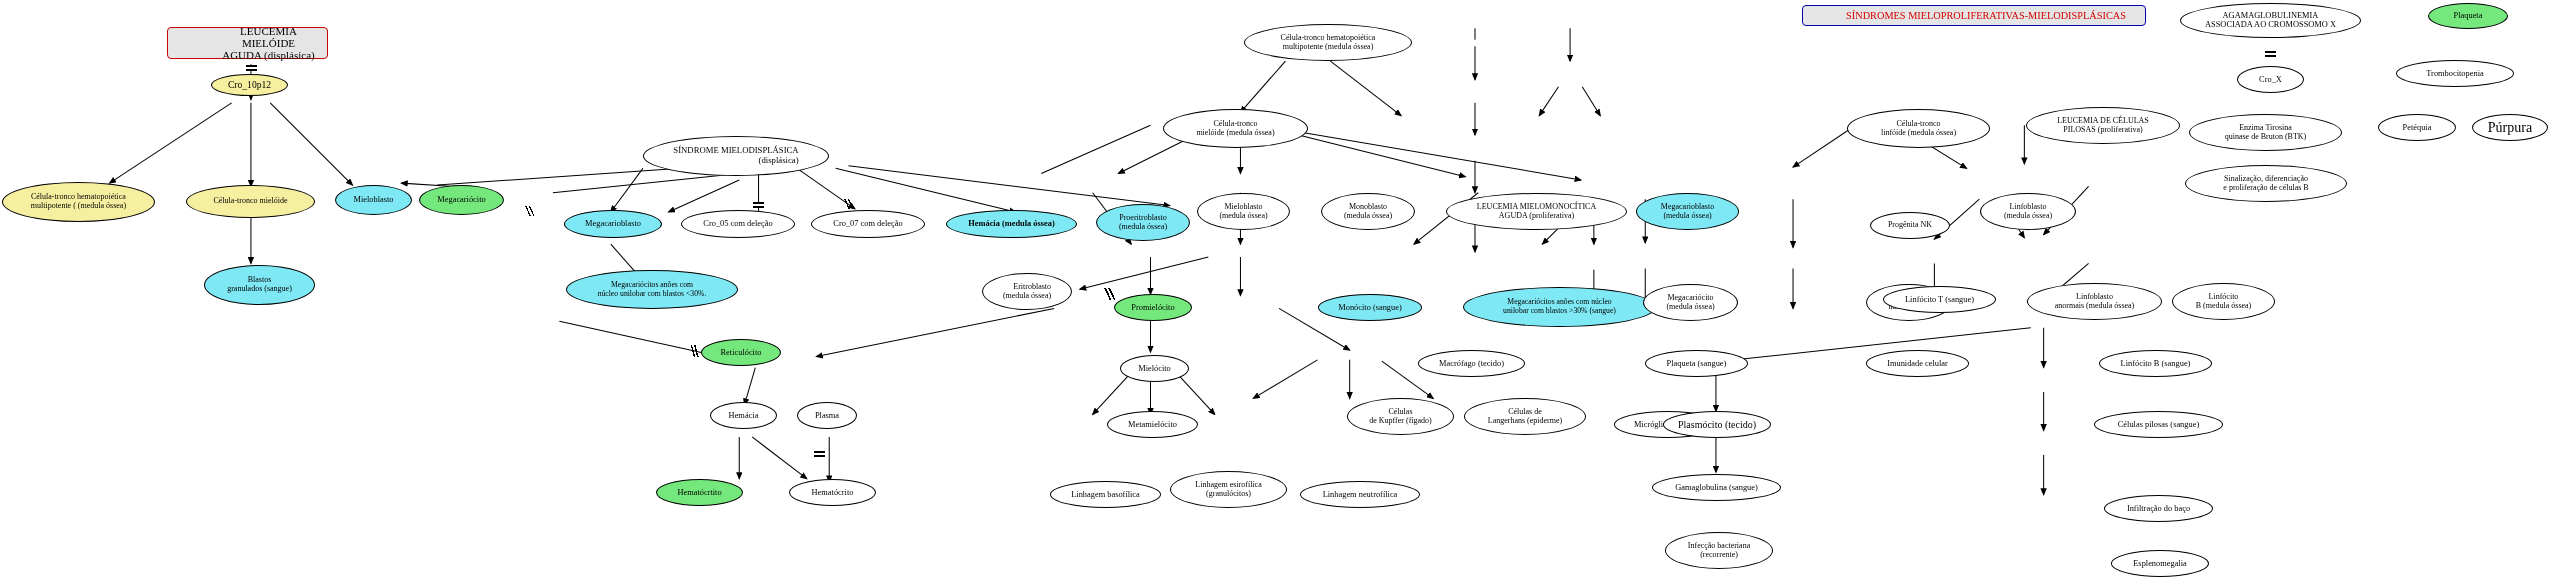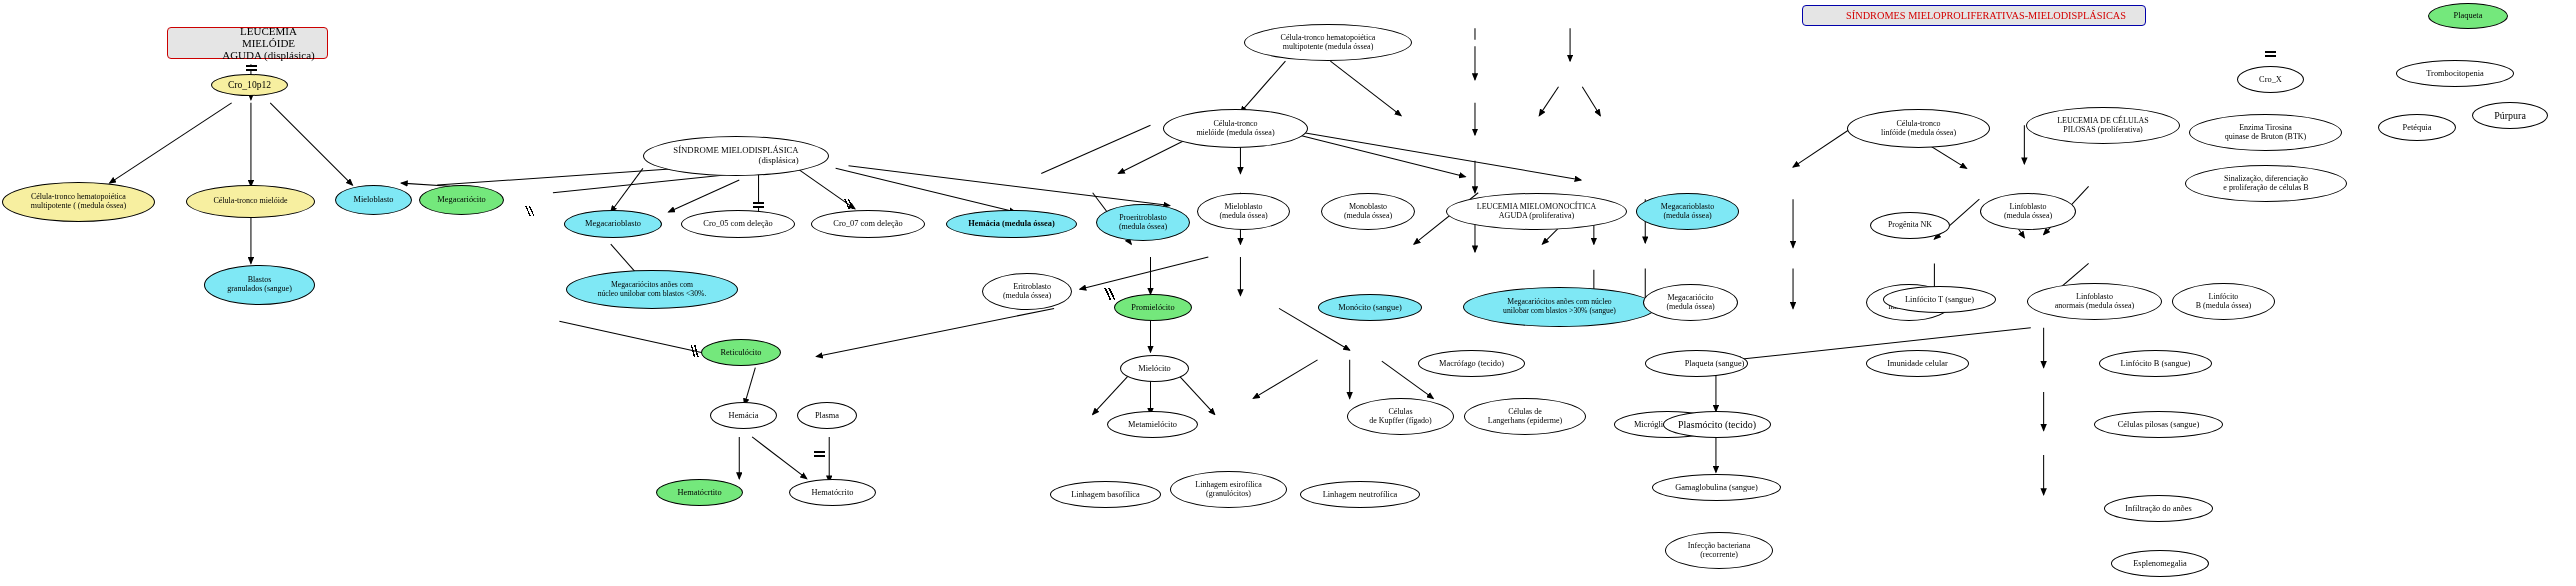--- a/index.html
+++ b/index.html
@@ -272,21 +272,21 @@
   </div>
 
   <div class="node ell" style="left:1120px;top:355px;width:69px;height:27px;font-size:8.4px;">
     <span>Mielócito</span>
   </div>
 
   <div class="node ell" style="left:1418px;top:350px;width:107px;height:27px;font-size:8.4px;">
     <span>Macrófago (tecido)</span>
   </div>
 
-  <div class="node ell" style="left:1645px;top:350px;width:103px;height:27px;font-size:8.4px;justify-content:flex-end;">
+  <div class="node ell" style="left:1645px;top:350px;width:103px;height:27px;font-size:8.4px;">
     <span>Plaqueta (sangue)</span>
   </div>
 
   <div class="node ell" style="left:1883px;top:286px;width:113px;height:27px;font-size:8.4px;">
     <span>Linfócito T (sangue)</span>
   </div>
 
   <div class="node ell" style="left:2027px;top:283px;width:135px;height:37px;font-size:8px;">
     <span style="white-space:pre-line;">Linfoblasto
 anormais (medula óssea)</span>
@@ -342,36 +342,40 @@
 
   <div class="node ell" style="left:2094px;top:411px;width:129px;height:27px;font-size:8.4px;">
     <span>Células pilosas (sangue)</span>
   </div>
 
   <div class="node ell" style="left:1652px;top:474px;width:129px;height:27px;font-size:8.4px;">
     <span>Gamaglobulina (sangue)</span>
   </div>
 
   <div class="node ell" style="left:2104px;top:495px;width:109px;height:27px;font-size:8.4px;">
-    <span>Infiltração do anões</span>
+    <span>Infiltração do baço</span>
   </div>
 
   <div class="node ell" style="left:1665px;top:532px;width:108px;height:37px;font-size:8px;">
     <span style="white-space:pre-line;">Infecção bacteriana
 (recorrente)</span>
   </div>
 
   <div class="node ell" style="left:2111px;top:550px;width:98px;height:27px;font-size:8.4px;">
     <span>Esplenomegalia</span>
   </div>
 
   <div class="node box blue" style="left:1802px;top:5.1px;width:344px;height:20.6px;font-size:10.3px;">
     <span class="t-red">SÍNDROMES MIELOPROLIFERATIVAS-MIELODISPLÁSICAS</span>
   </div>
 
+  <div class="node ell" style="left:2180px;top:2.6px;width:181px;height:35px;font-size:8.4px;">
+    <span style="white-space:pre-line;">AGAMAGLOBULINEMIA
+ASSOCIADA AO CROMOSSOMO X</span>
+  </div>
 
   <div class="node ell" style="left:2237px;top:66px;width:67px;height:27px;font-size:8.4px;">
     <span>Cro_X</span>
   </div>
 
   <div class="node ell" style="left:2189px;top:114px;width:153px;height:37px;font-size:8px;">
     <span style="white-space:pre-line;">Enzima Tirosina
 quinase de Bruton (BTK)</span>
   </div>
 
@@ -385,21 +389,21 @@
   </div>
 
   <div class="node ell" style="left:2396px;top:60px;width:118px;height:27px;font-size:8.4px;">
     <span>Trombocitopenia</span>
   </div>
 
   <div class="node ell" style="left:2378px;top:114px;width:78px;height:27px;font-size:8.4px;">
     <span>Petéquia</span>
   </div>
 
-  <div class="node ell" style="left:2472px;top:102px;width:76px;height:27px;font-size:10px;">
+  <div class="node ell" style="left:2472px;top:114px;width:76px;height:27px;font-size:14px;">
     <span>Púrpura</span>
   </div>
 
   <div style="position:absolute;left:246px;top:65px;width:11px;height:5.8px;
               background:repeating-linear-gradient(#000 0 1.9px,#fff 1.9px 3.9px);"></div>
   <div style="position:absolute;left:753px;top:202px;width:11px;height:5.8px;
               background:repeating-linear-gradient(#000 0 1.9px,#fff 1.9px 3.9px);"></div>
   <div style="position:absolute;left:842px;top:199px;width:11.6px;height:10.3px;
               background:linear-gradient(65deg,transparent 40%,#000 40% 48%,transparent 48%),
                          linear-gradient(65deg,transparent 62%,#000 62% 70%,transparent 70%);"></div>

